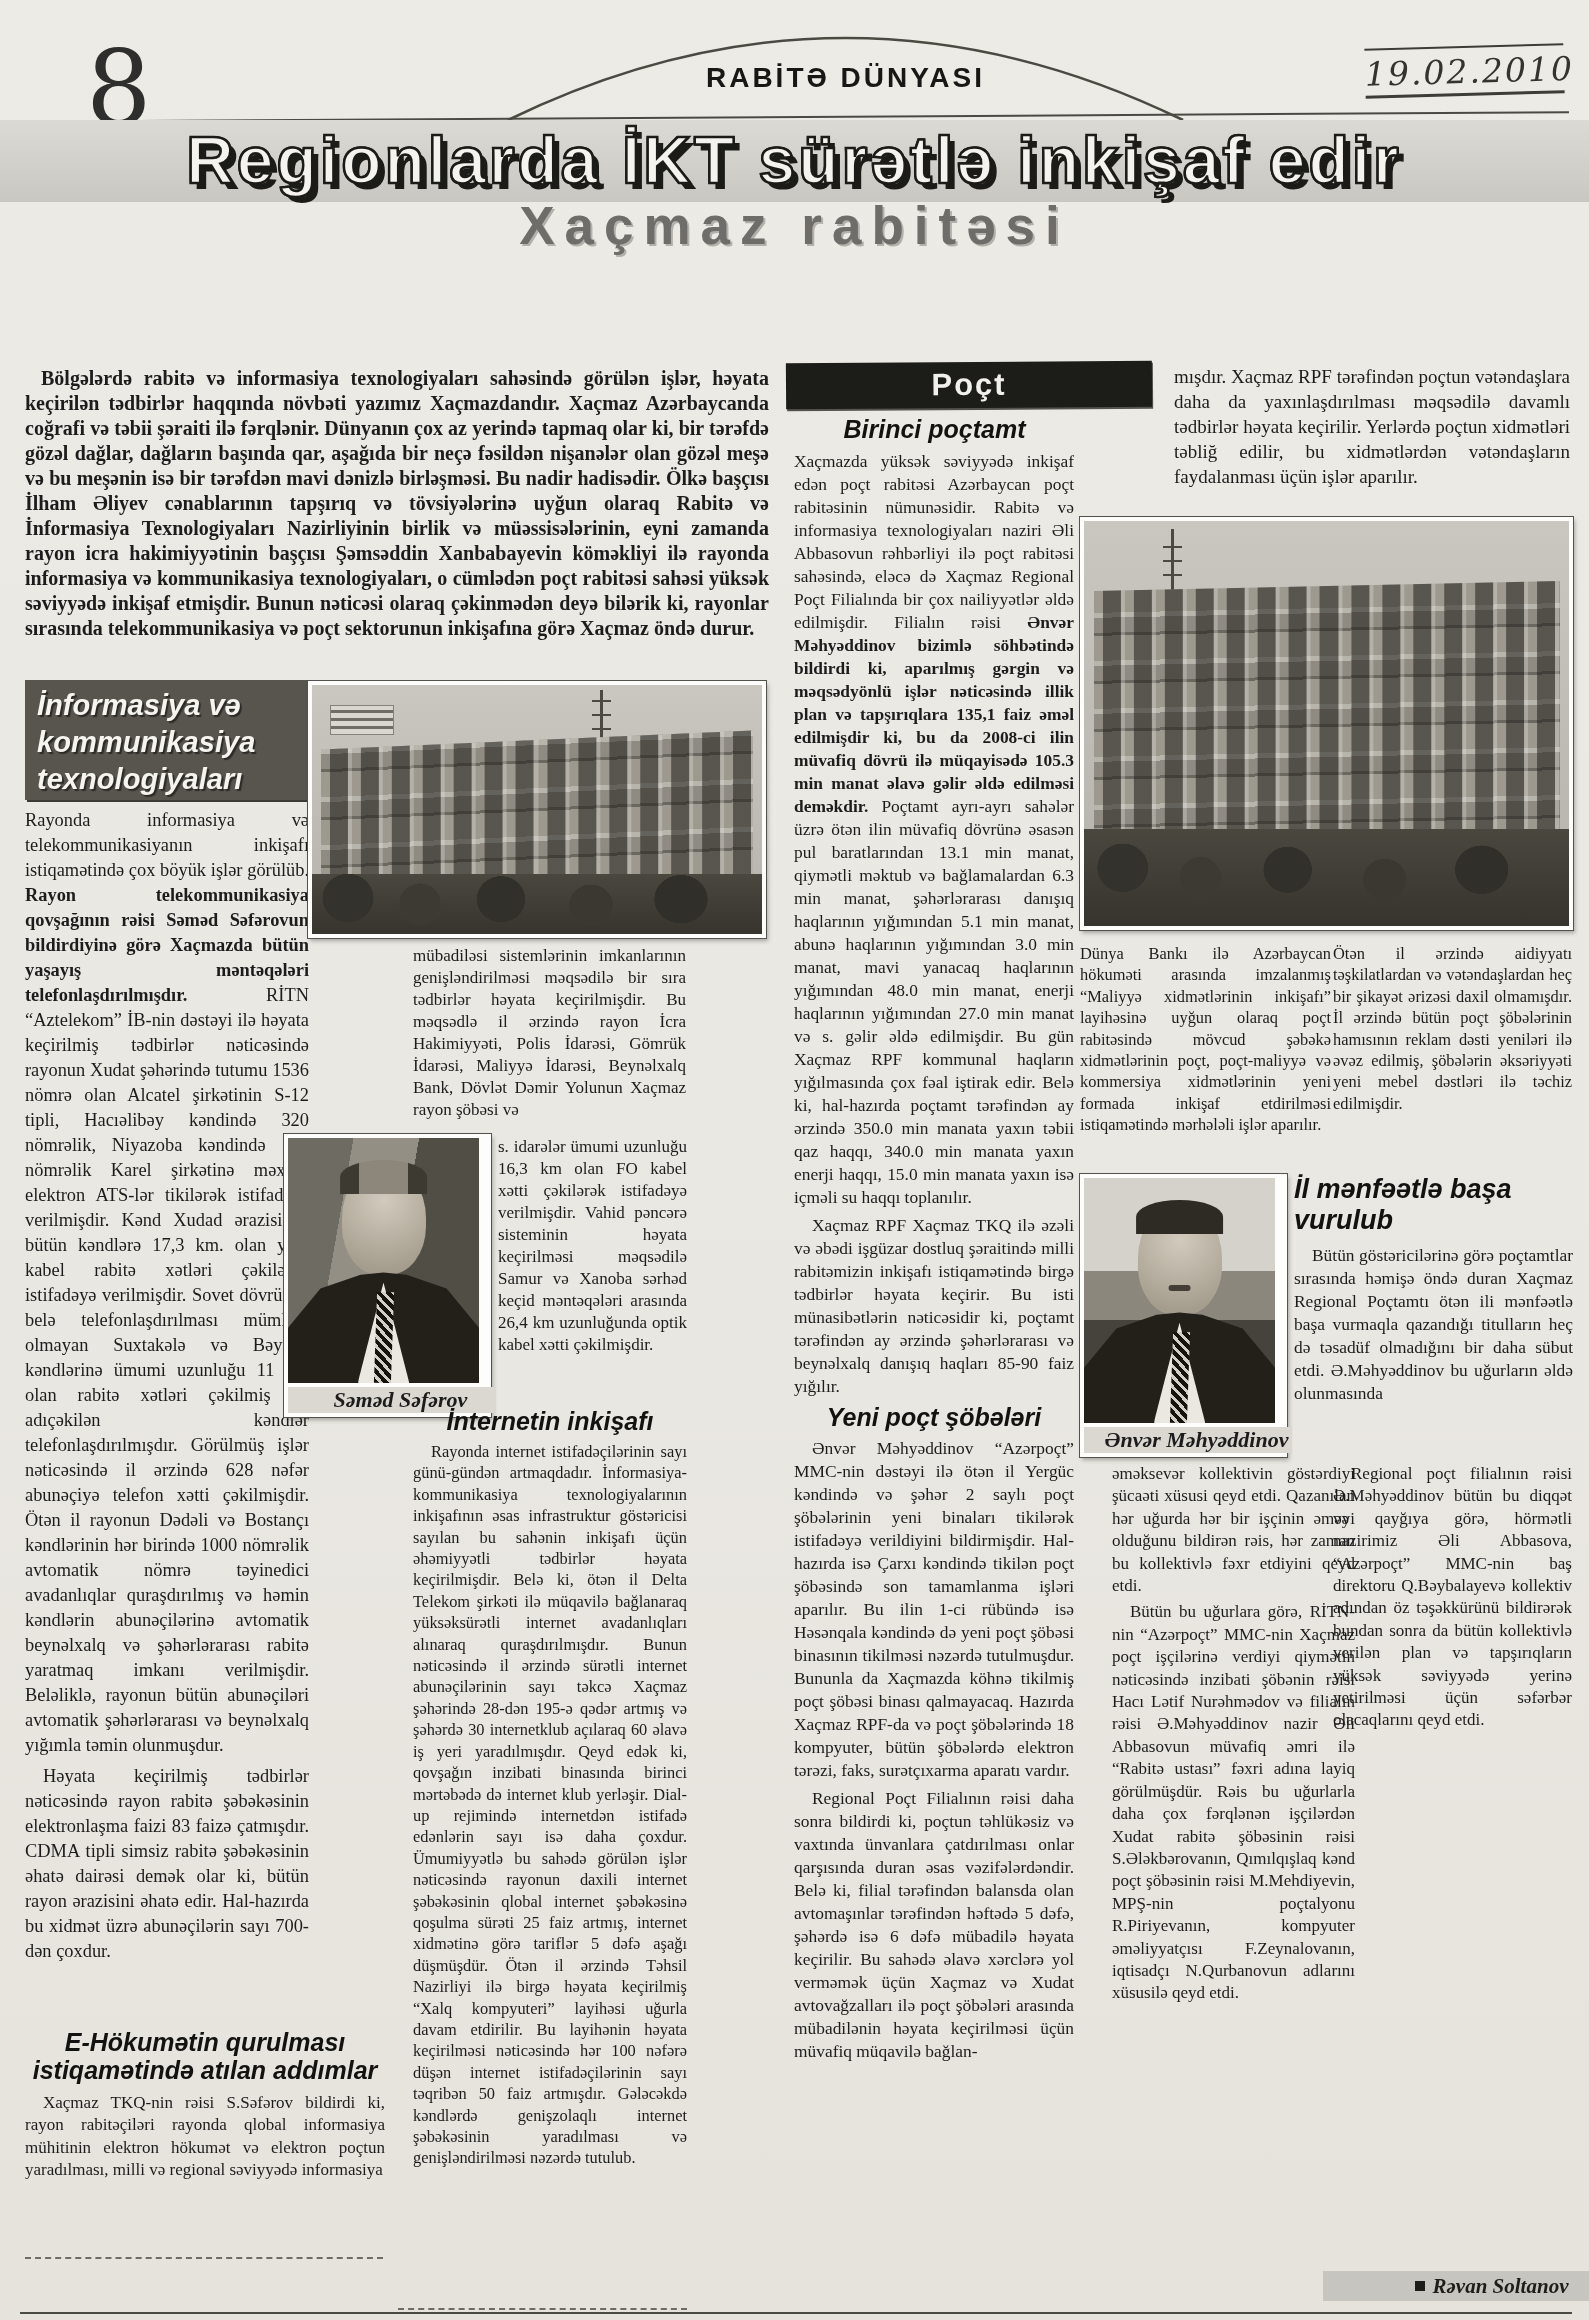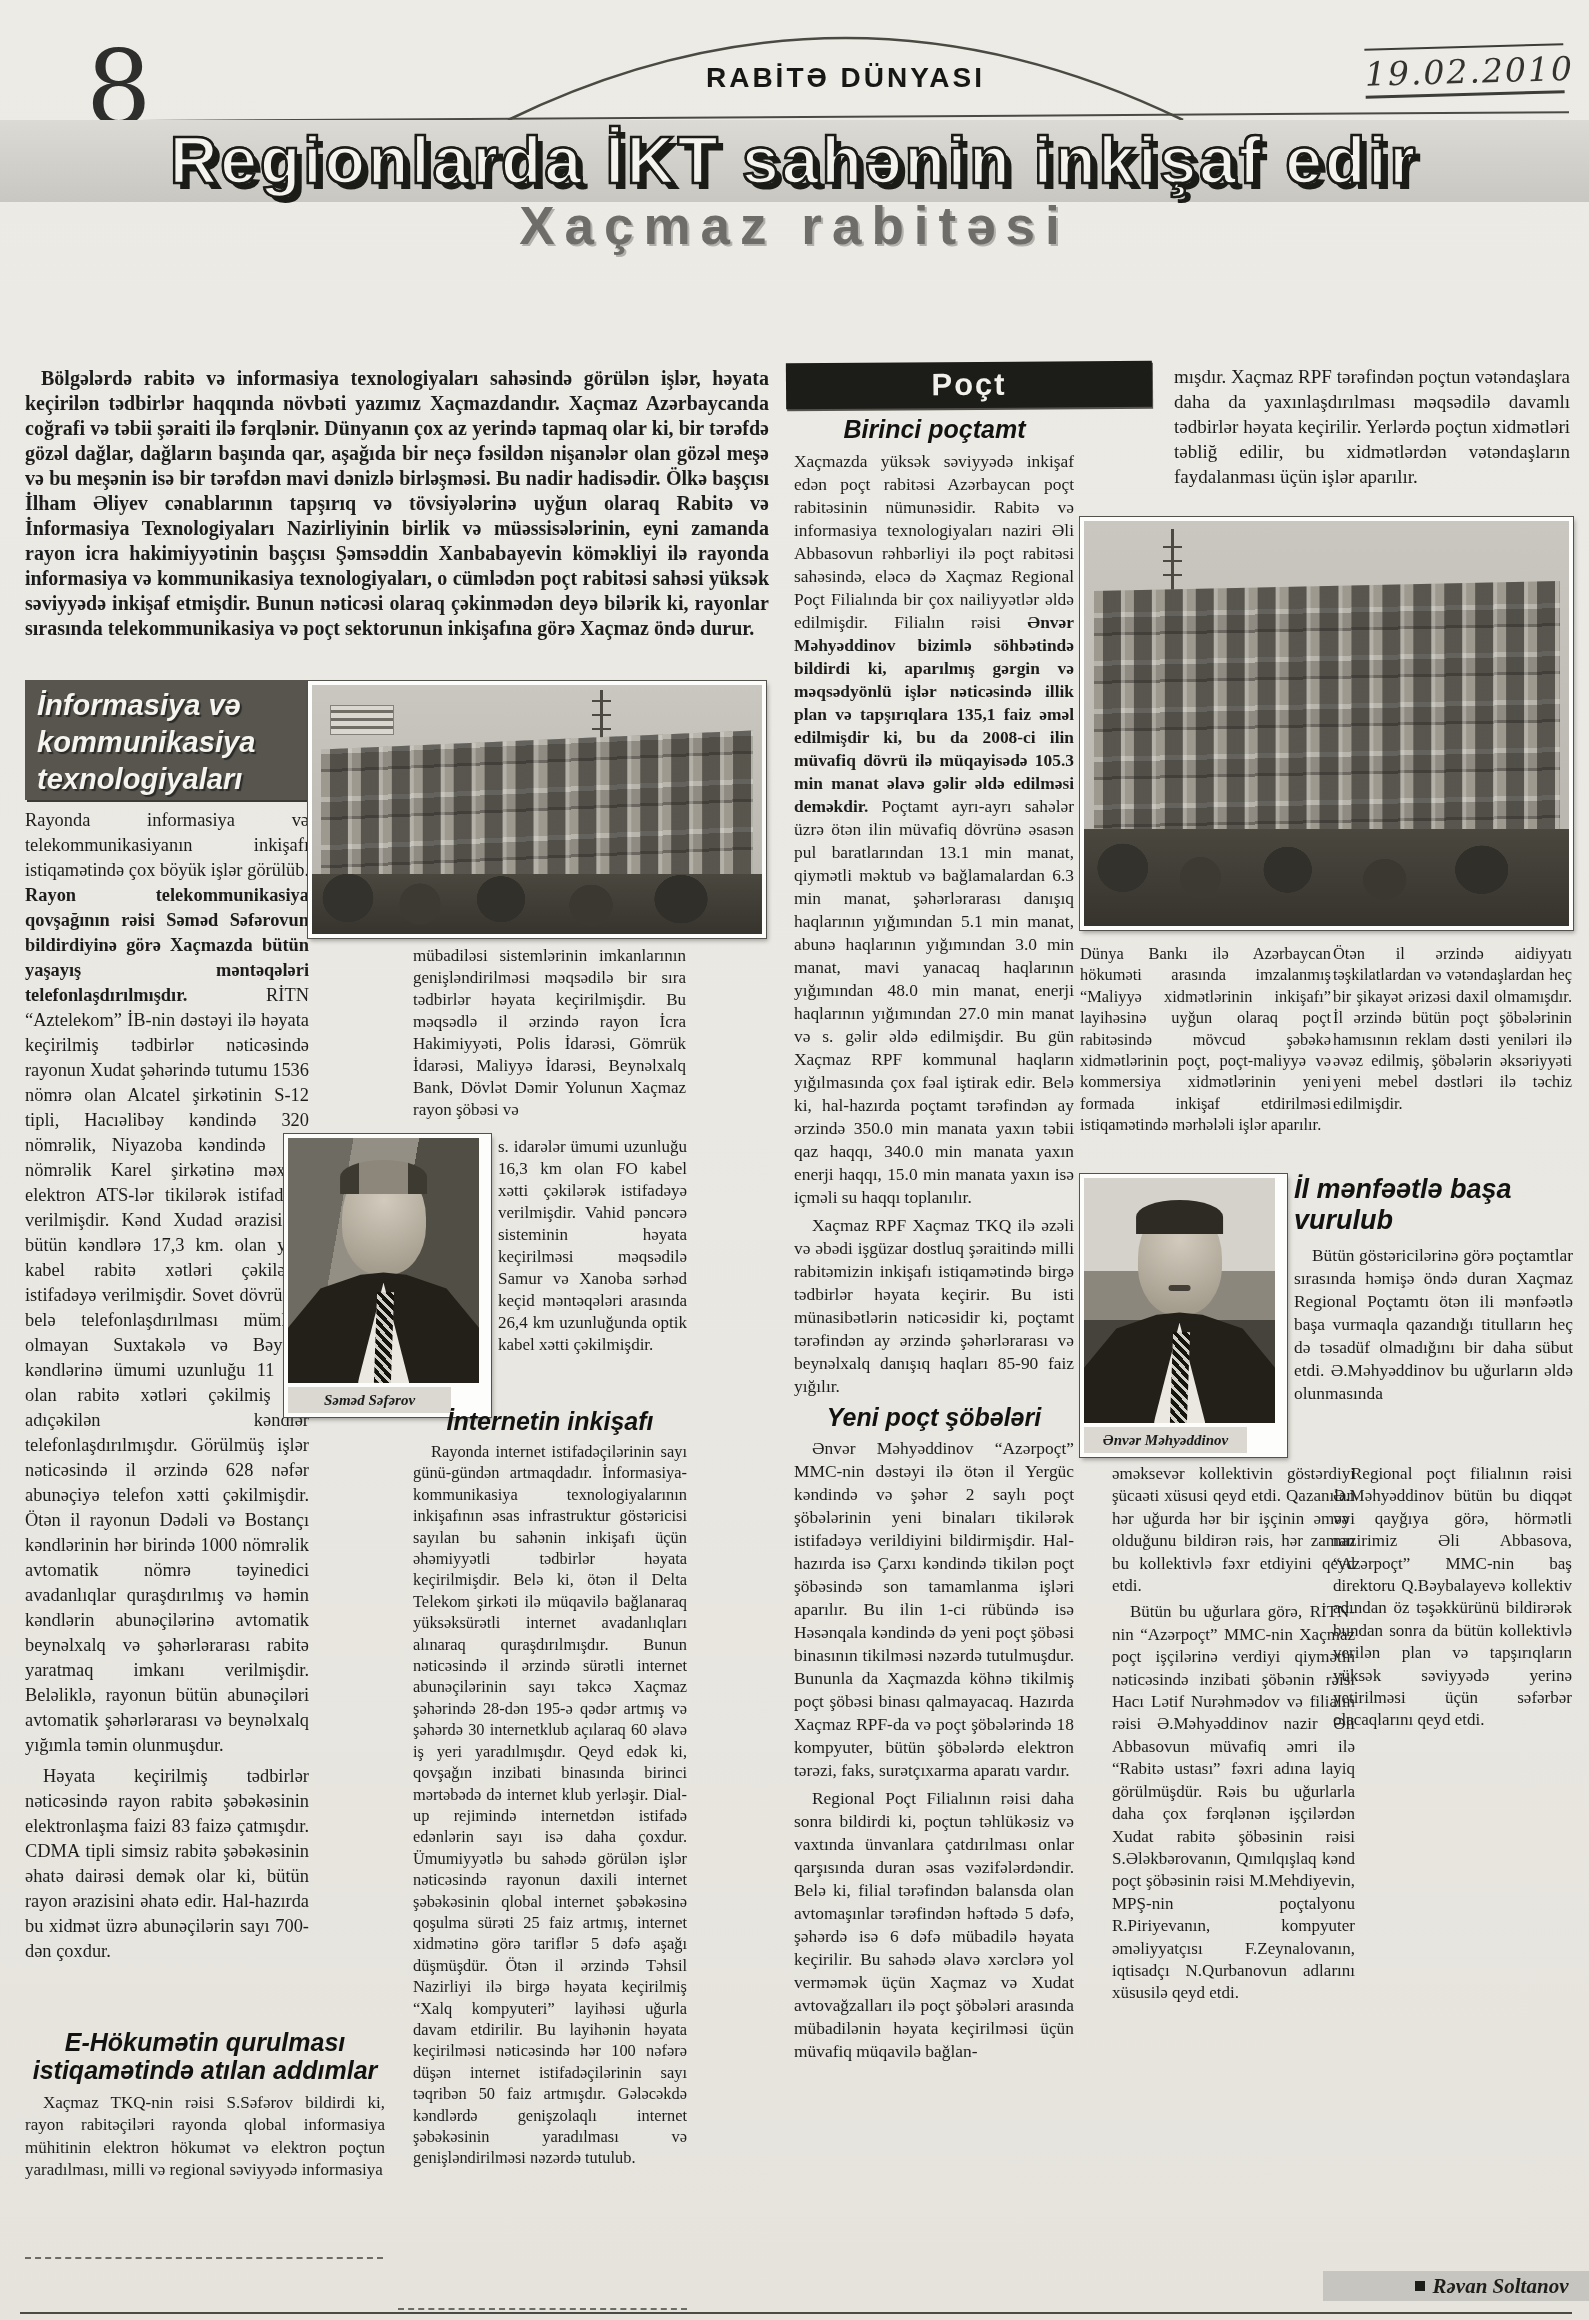--- a/index.html
+++ b/index.html
@@ -115,38 +115,38 @@
         border-radius:50% 50% 0 0;}
   .pt1 .hair{background:linear-gradient(90deg,#3d3a32 0 22%,#8d867a 22% 78%,#3d3a32 78%);}
   .pt2 .hair{background:#2e2b25;}
   .mustache{position:absolute;left:50%;top:43.5%;width:12%;height:2.6%;transform:translateX(-50%);background:#433f36;border-radius:3px;}
   .shoulders{position:absolute;bottom:0;left:0;right:0;height:47%;background:#232019;
         clip-path:polygon(0 100%,0 52%,17% 18%,38% 6%,50% 4%,62% 6%,83% 18%,100% 52%,100% 100%);}
   .shirt{position:absolute;bottom:0;left:50%;transform:translateX(-50%);width:27%;height:41%;background:#eae8e1;
         clip-path:polygon(50% 0,0 100%,100% 100%);}
   .tie{position:absolute;bottom:0;left:50%;transform:translateX(-50%) rotate(2deg);width:17px;height:37%;
         background:repeating-linear-gradient(45deg,#15130e 0 4px,#d2cfc7 4px 7px);}
-  .pt-caption{width:163px;margin-top:4px;background:#dad8d1;text-align:center;
-        font-weight:bold;font-style:italic;font-size:15px;line-height:26px;color:#17171４;}
+  .pt-caption{width:191px;margin-top:4px;background:#dad8d1;text-align:center;
+        font-weight:bold;font-style:italic;font-size:22px;line-height:26px;color:#17171４;padding-left:17px;}
 </style>
 </head>
 <body>
 
 <div id="page">
 
   <div class="abs pagenum">8</div>
   <div class="abs hairline"></div>
   <svg class="abs arc-svg" viewBox="0 0 690 94" preserveAspectRatio="none">
     <path d="M6,92 Q345,-72 684,92" fill="none" stroke="#4a4a42" stroke-width="2.5"></path>
   </svg>
   <div class="abs masthead">RABİTƏ DÜNYASI</div>
   <div class="abs dateline">19.02.2010</div>
 
   <div class="abs headline-band"></div>
-  <div class="abs headline">Regionlarda İKT sahənin inkişaf edir</div>
+  <div class="abs headline">Regionlarda İKT sürətlə inkişaf edir</div>
   <div class="abs subheadline">Xaçmaz rabitəsi</div>
 
   <div class="abs intro t-just">Bölgələrdə rabitə və informasiya texnologiyaları sahəsində görülən işlər, həyata keçirilən tədbirlər haqqında növbəti yazımız Xaçmazdandır. Xaçmaz Azərbaycanda coğrafi və təbii şəraiti ilə fərqlənir. Dünyanın çox az yerində tapmaq olar ki, bir tərəfdə gözəl dağlar, dağların başında qar, aşağıda bir neçə fəsildən nişanələr olan gözəl meşə və bu meşənin isə bir tərəfdən mavi dənizlə birləşməsi. Bu nadir hadisədir. Ölkə başçısı İlham Əliyev cənablarının tapşırıq və tövsiyələrinə uyğun olaraq Rabitə və İnformasiya Texnologiyaları Nazirliyinin birlik və müəssisələrinin, eyni zamanda rayon icra hakimiyyətinin başçısı Şəmsəddin Xanbabayevin köməkliyi ilə rayonda informasiya və kommunikasiya texnologiyaları, o cümlədən poçt rabitəsi sahəsi yüksək səviyyədə inkişaf etmişdir. Bunun nəticəsi olaraq çəkinmədən deyə bilərik ki, rayonlar sırasında telekommunikasiya və poçt sektorunun inkişafına görə Xaçmaz öndə durur.</div>
 
   <div class="abs badge">
     <span>İnformasiya və</span>
     <span>kommunikasiya</span>
     <span>texnologiyaları</span>
   </div>
 

